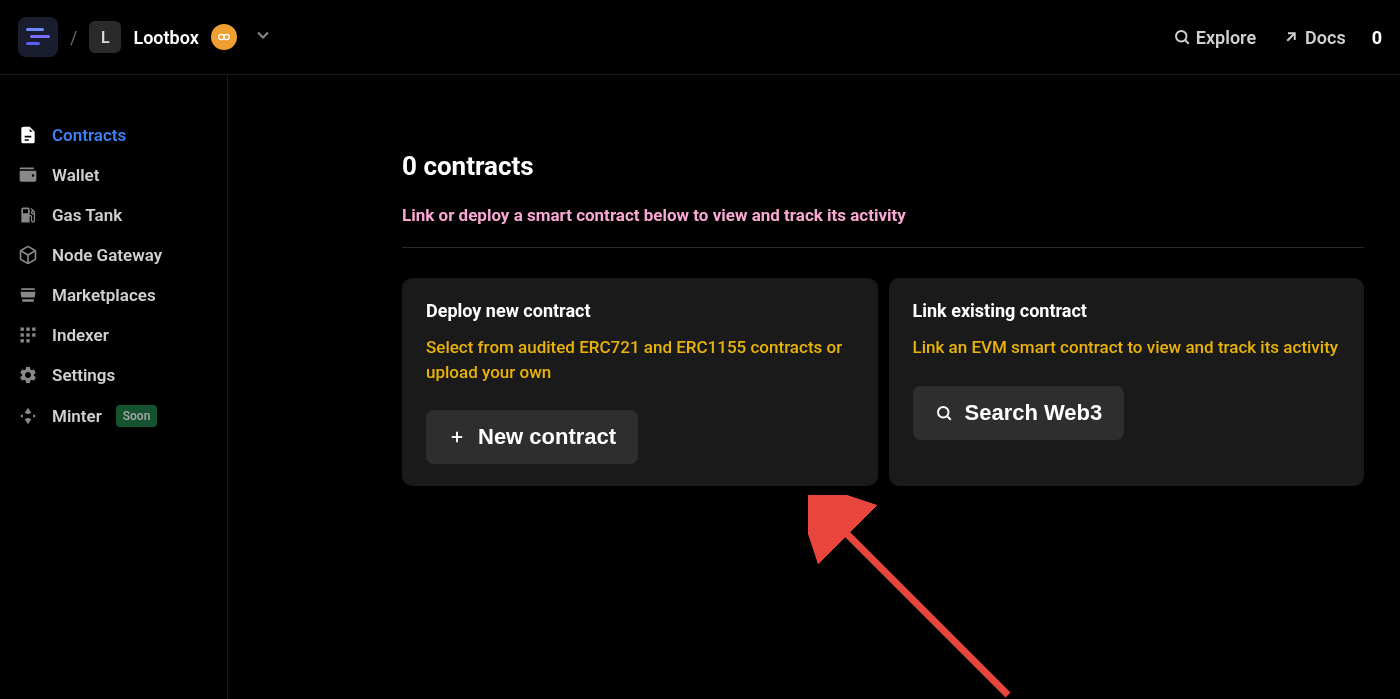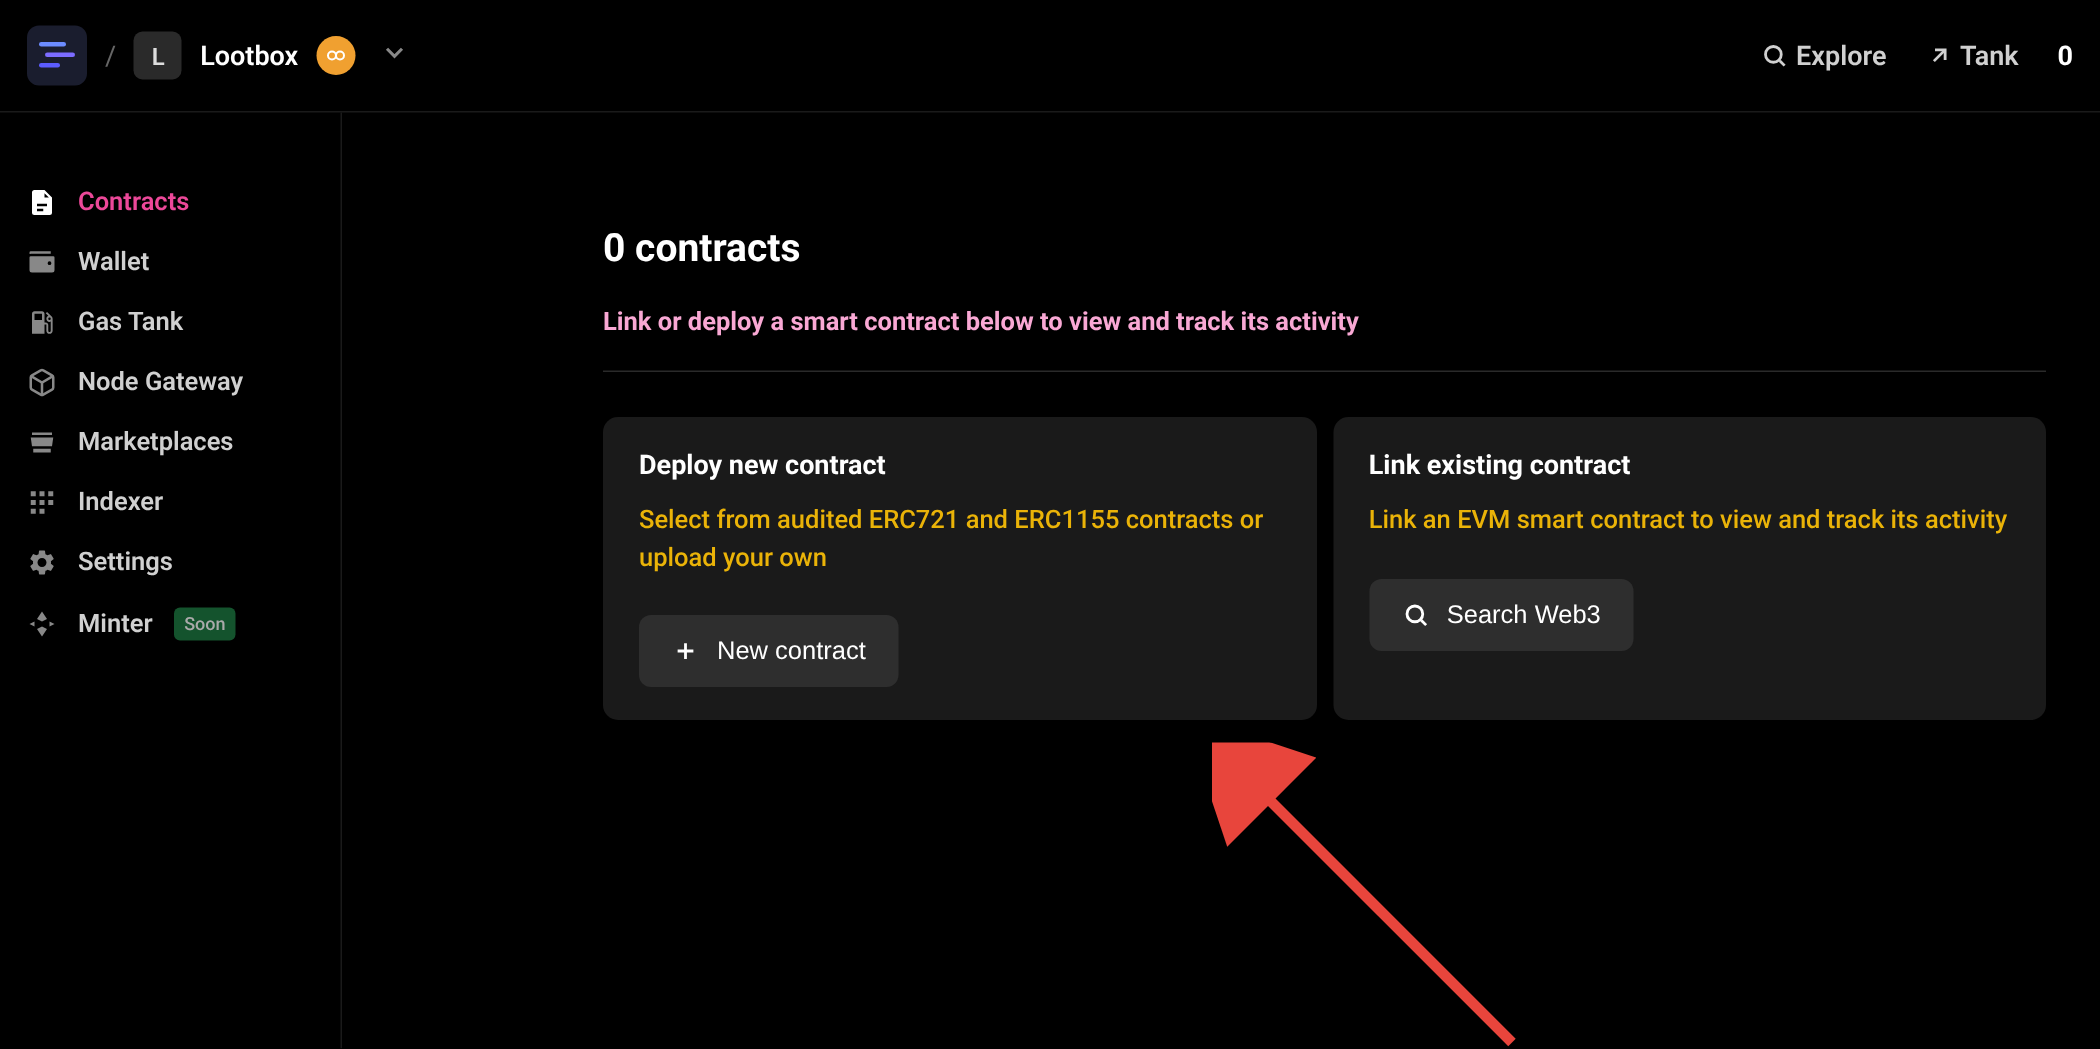--- a/index.html
+++ b/index.html
@@ -137,21 +137,21 @@
       display: flex;
       align-items: center;
       gap: 14px;
       padding: 10px 18px;
       font-size: 17px;
       color: #d0d0d0;
       cursor: pointer;
       font-weight: 600;
     }
     .sidebar-item.active {
-      color: #ec4899;
+      color: #3b82f6;
     }
     .sidebar-item .icon {
       width: 20px;
       height: 20px;
       display: flex;
       align-items: center;
       justify-content: center;
       color: #888;
     }
     .sidebar-item.active .icon {
@@ -208,22 +208,22 @@
       line-height: 1.45;
       margin-bottom: 26px;
     }
     .card-button {
       display: inline-flex;
       align-items: center;
       gap: 12px;
       background: #2e2e2e;
       border: none;
       color: #fff;
-      font-weight: 400;
-      font-size: 17px;
+      font-weight: 700;
+      font-size: 22px;
       padding: 14px 22px;
       border-radius: 8px;
       cursor: pointer;
     }
     .card-button svg {
       width: 18px;
       height: 18px;
     }
     .arrow-annotation {
       position: absolute;
@@ -265,21 +265,21 @@
           <circle cx="11" cy="11" r="7"></circle>
           <line x1="21" y1="21" x2="16.65" y2="16.65"></line>
         </svg>
       <span>Explore</span>
     </div>
     <div class="nav-link">
       <svg viewBox="0 0 24 24" fill="none" stroke="currentColor" stroke-width="2.5">
           <line x1="7" y1="17" x2="17" y2="7"></line>
           <polyline points="8 7 17 7 17 16"></polyline>
         </svg>
-      <span>Tank</span>
+      <span>Docs</span>
     </div>
     <span class="credit-badge">0</span>
   </div>
 </div>
 
 <div class="layout">
   <div class="sidebar">
     <div class="sidebar-item active">
       <span class="icon">
         <svg viewBox="0 0 24 24" width="20" height="20" fill="currentColor">

